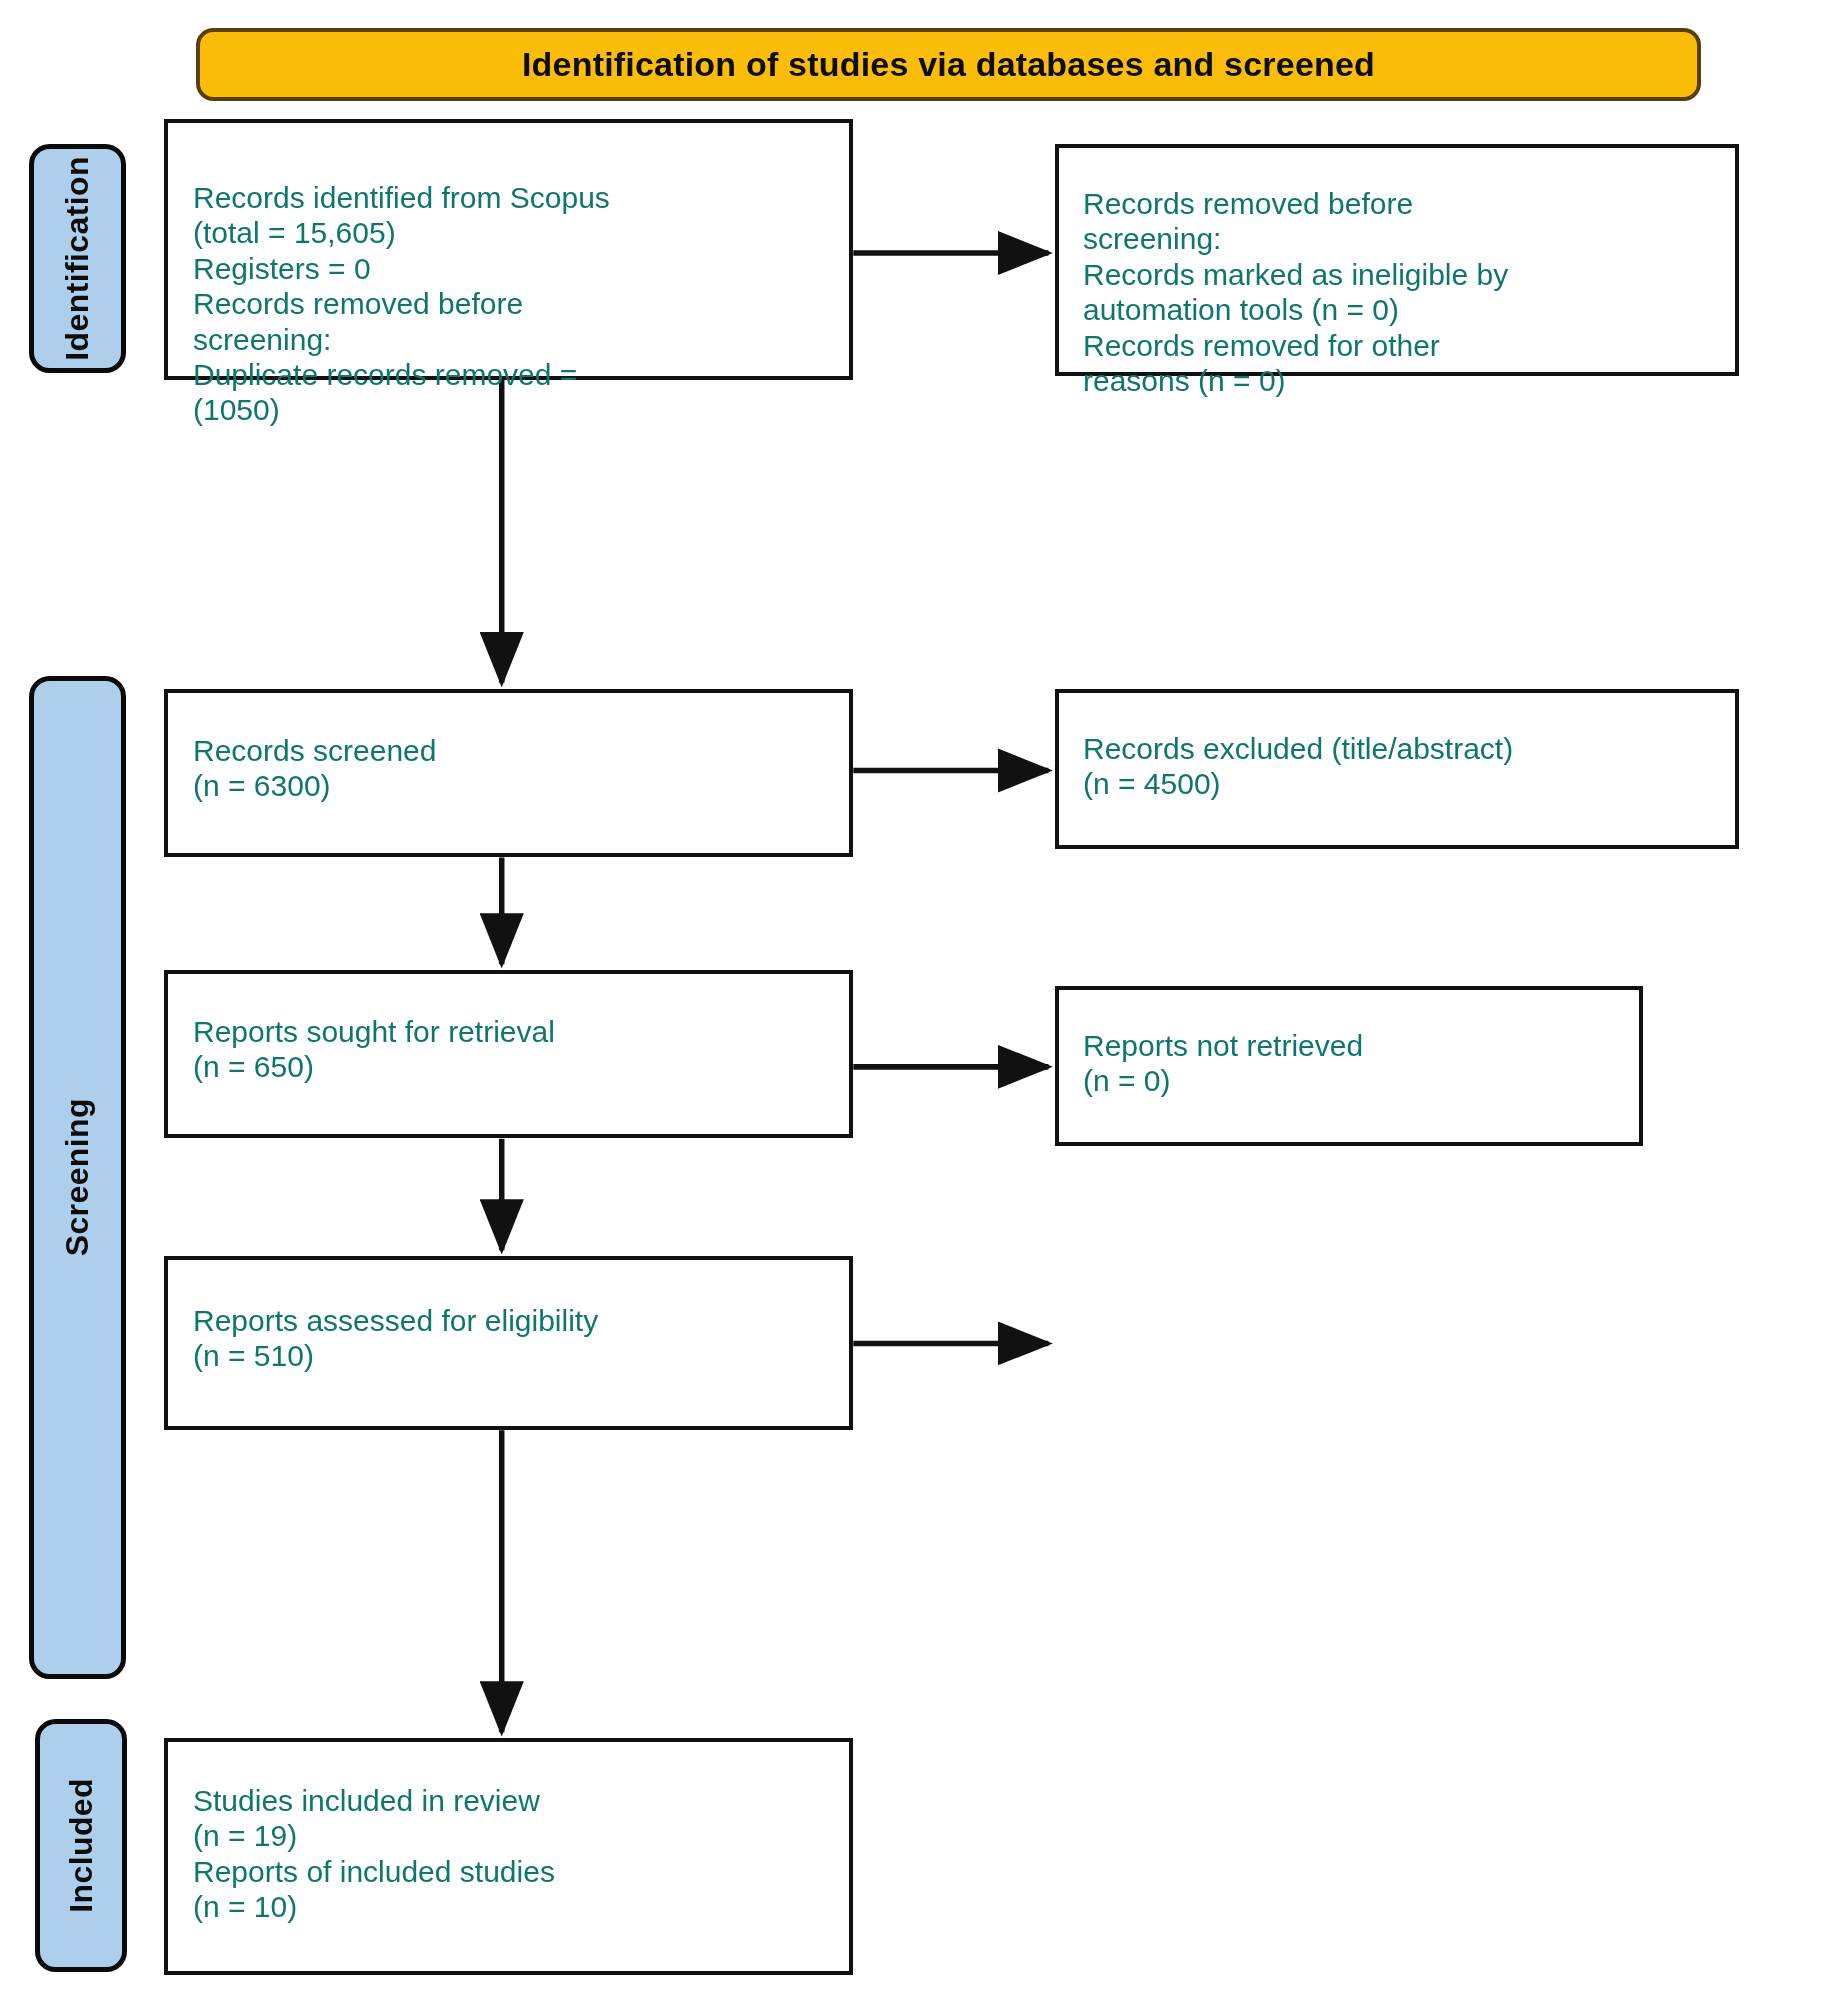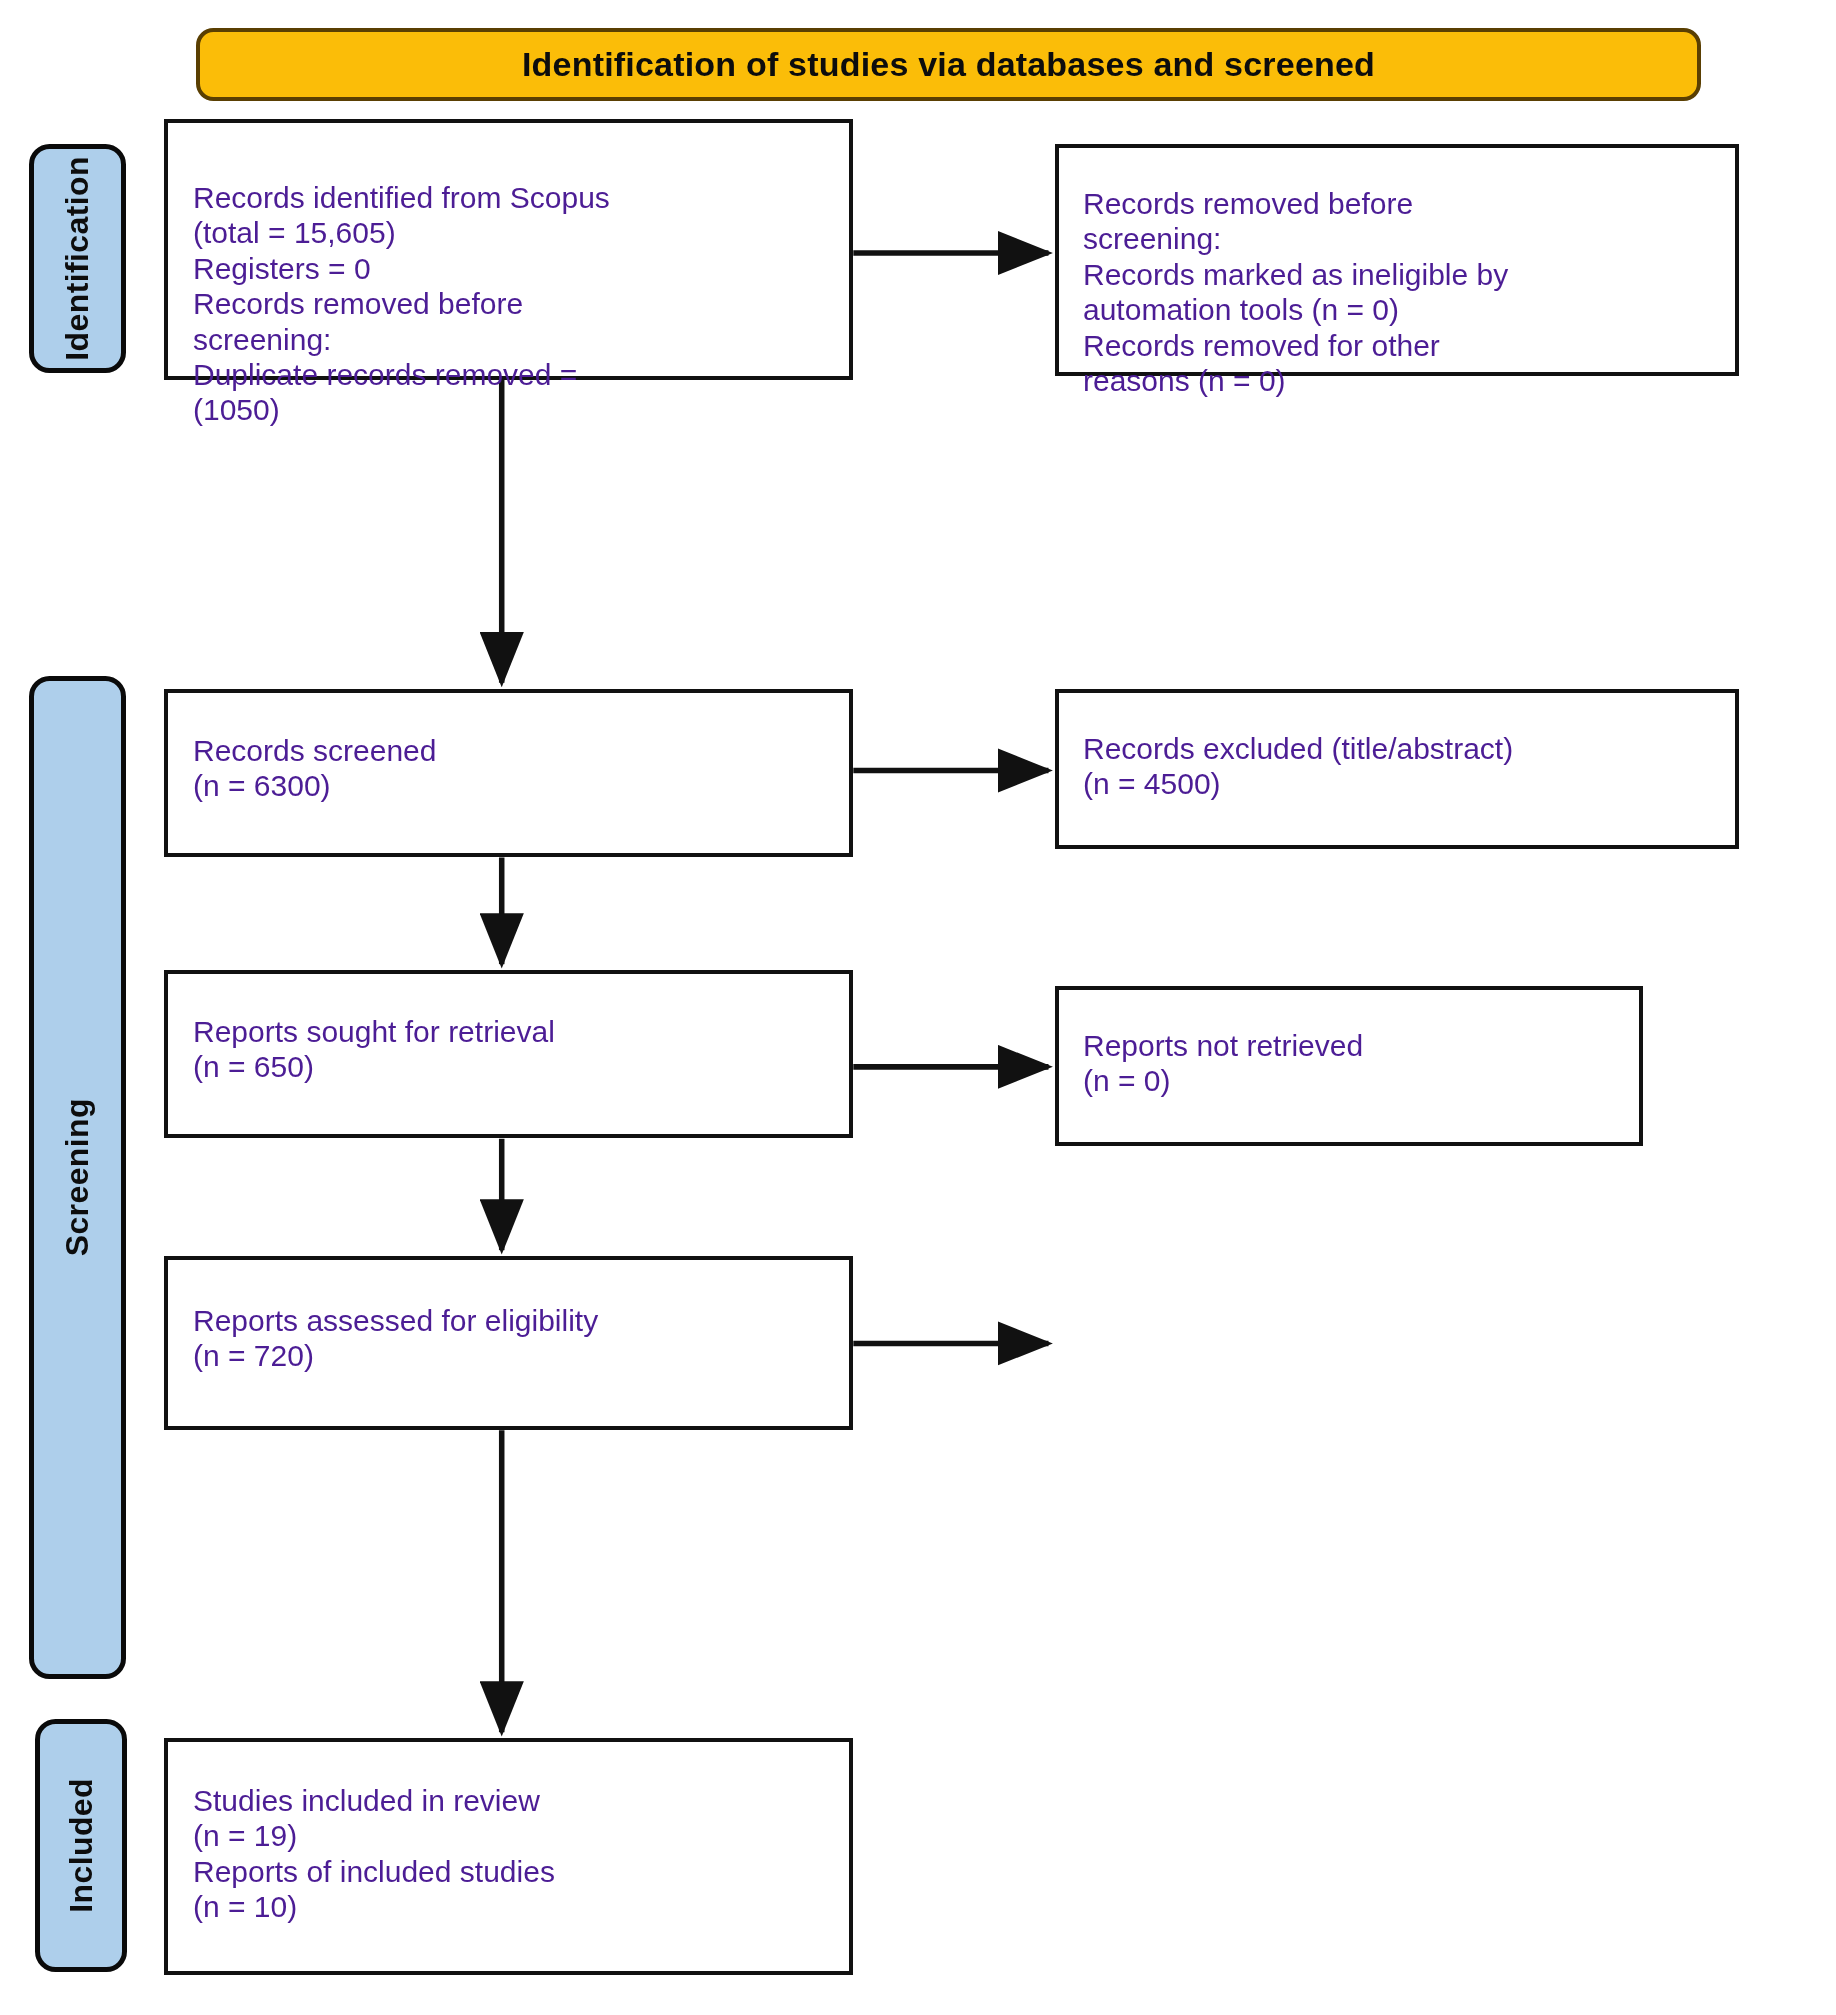--- a/index.html
+++ b/index.html
@@ -69,21 +69,21 @@
   
   .flow-box {
     position: absolute;
     background: #ffffff;
     border: 4.7px solid #111111;
     box-sizing: border-box;
   }
   .flow-box-text {
     font-size: 30px;
     line-height: 1.18;
-    color: #4c1d95;
+    color: #0f766e;
     white-space: pre-line;
   }
 
   
   #box-identified {
     left: 164px; top: 119px; width: 689px; height: 261px;
   }
   #box-identified .flow-box-text { position: absolute; left: 25px; top: 57px; }
 
   #box-screened {
@@ -193,21 +193,21 @@
 (n = 6300)</span>
   </div>
 
   <div class="flow-box" id="box-sought">
     <span class="flow-box-text">Reports sought for retrieval
 (n = 650)</span>
   </div>
 
   <div class="flow-box" id="box-assessed">
     <span class="flow-box-text">Reports assessed for eligibility
-(n = 720)</span>
+(n = 510)</span>
   </div>
 
   <div class="flow-box" id="box-included">
     <span class="flow-box-text">Studies included in review
 (n = 19)
 Reports of included studies
 (n = 10)</span>
   </div>
 
   <div class="flow-box" id="box-removed">

